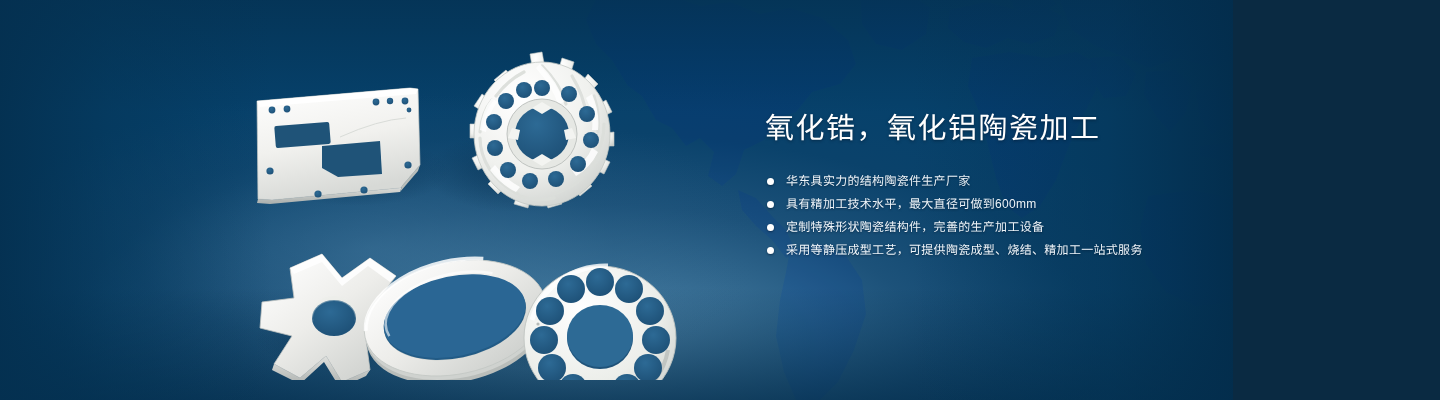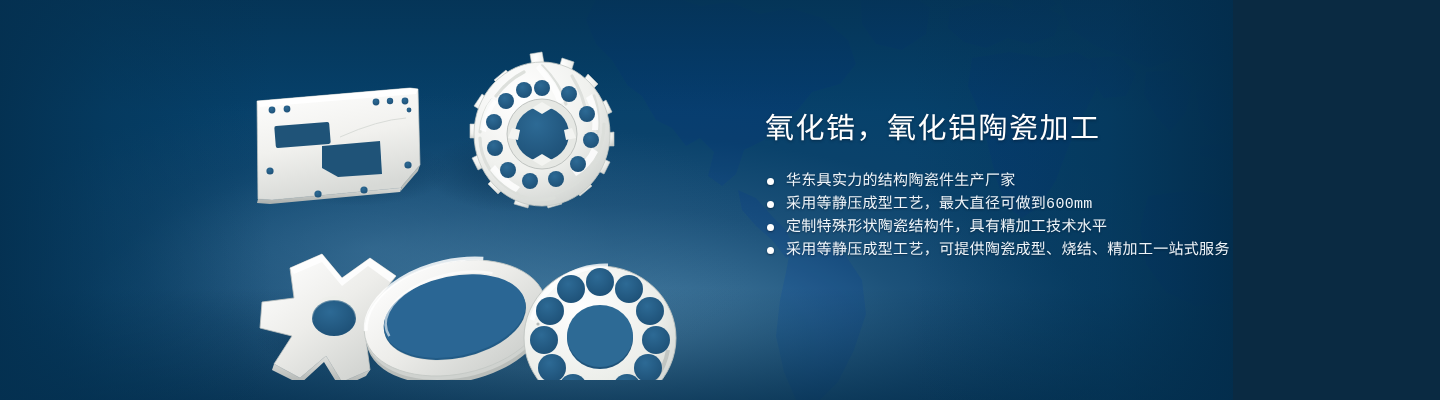--- a/index.html
+++ b/index.html
@@ -69,26 +69,25 @@
   }
   .bullets{
     list-style:none;
     margin:22px 0 0 0;padding:0;
   }
   .bullets li{
     position:relative;
     padding-left:21px;
     height:23px;
     line-height:23px;
-    font-size:15px;
+    font-size:12px;
     color:#eef4f9;
     letter-spacing:0.3px;
     text-shadow:0 1px 2px rgba(0,20,40,0.5);
     white-space:nowrap;
-    font-family:Liberation Mono, monospace;
   }
   .dot{
     position:absolute;left:2px;top:8px;
     width:7px;height:7px;border-radius:50%;
     background:#ffffff;
     box-shadow:0 1px 2px rgba(0,20,40,0.5);
   }
 </style>
 </head>
 <body>
@@ -361,25 +360,25 @@
   <div class="copy">
     <h1 class="headline">氧化锆，氧化铝陶瓷加工</h1>
 
     <ul class="bullets">
       <li>
         <span class="dot"></span>
         <span>华东具实力的结构陶瓷件生产厂家</span>
       </li>
       <li>
         <span class="dot"></span>
-        <span>采用等静压成型工艺，最大直径可做到600mm</span>
+        <span>具有精加工技术水平，最大直径可做到600mm</span>
       </li>
       <li>
         <span class="dot"></span>
-        <span>定制特殊形状陶瓷结构件，具有精加工技术水平</span>
+        <span>定制特殊形状陶瓷结构件，完善的生产加工设备</span>
       </li>
       <li>
         <span class="dot"></span>
         <span>采用等静压成型工艺，可提供陶瓷成型、烧结、精加工一站式服务</span>
       </li>
     </ul>
   </div>
 
 </div>
 

